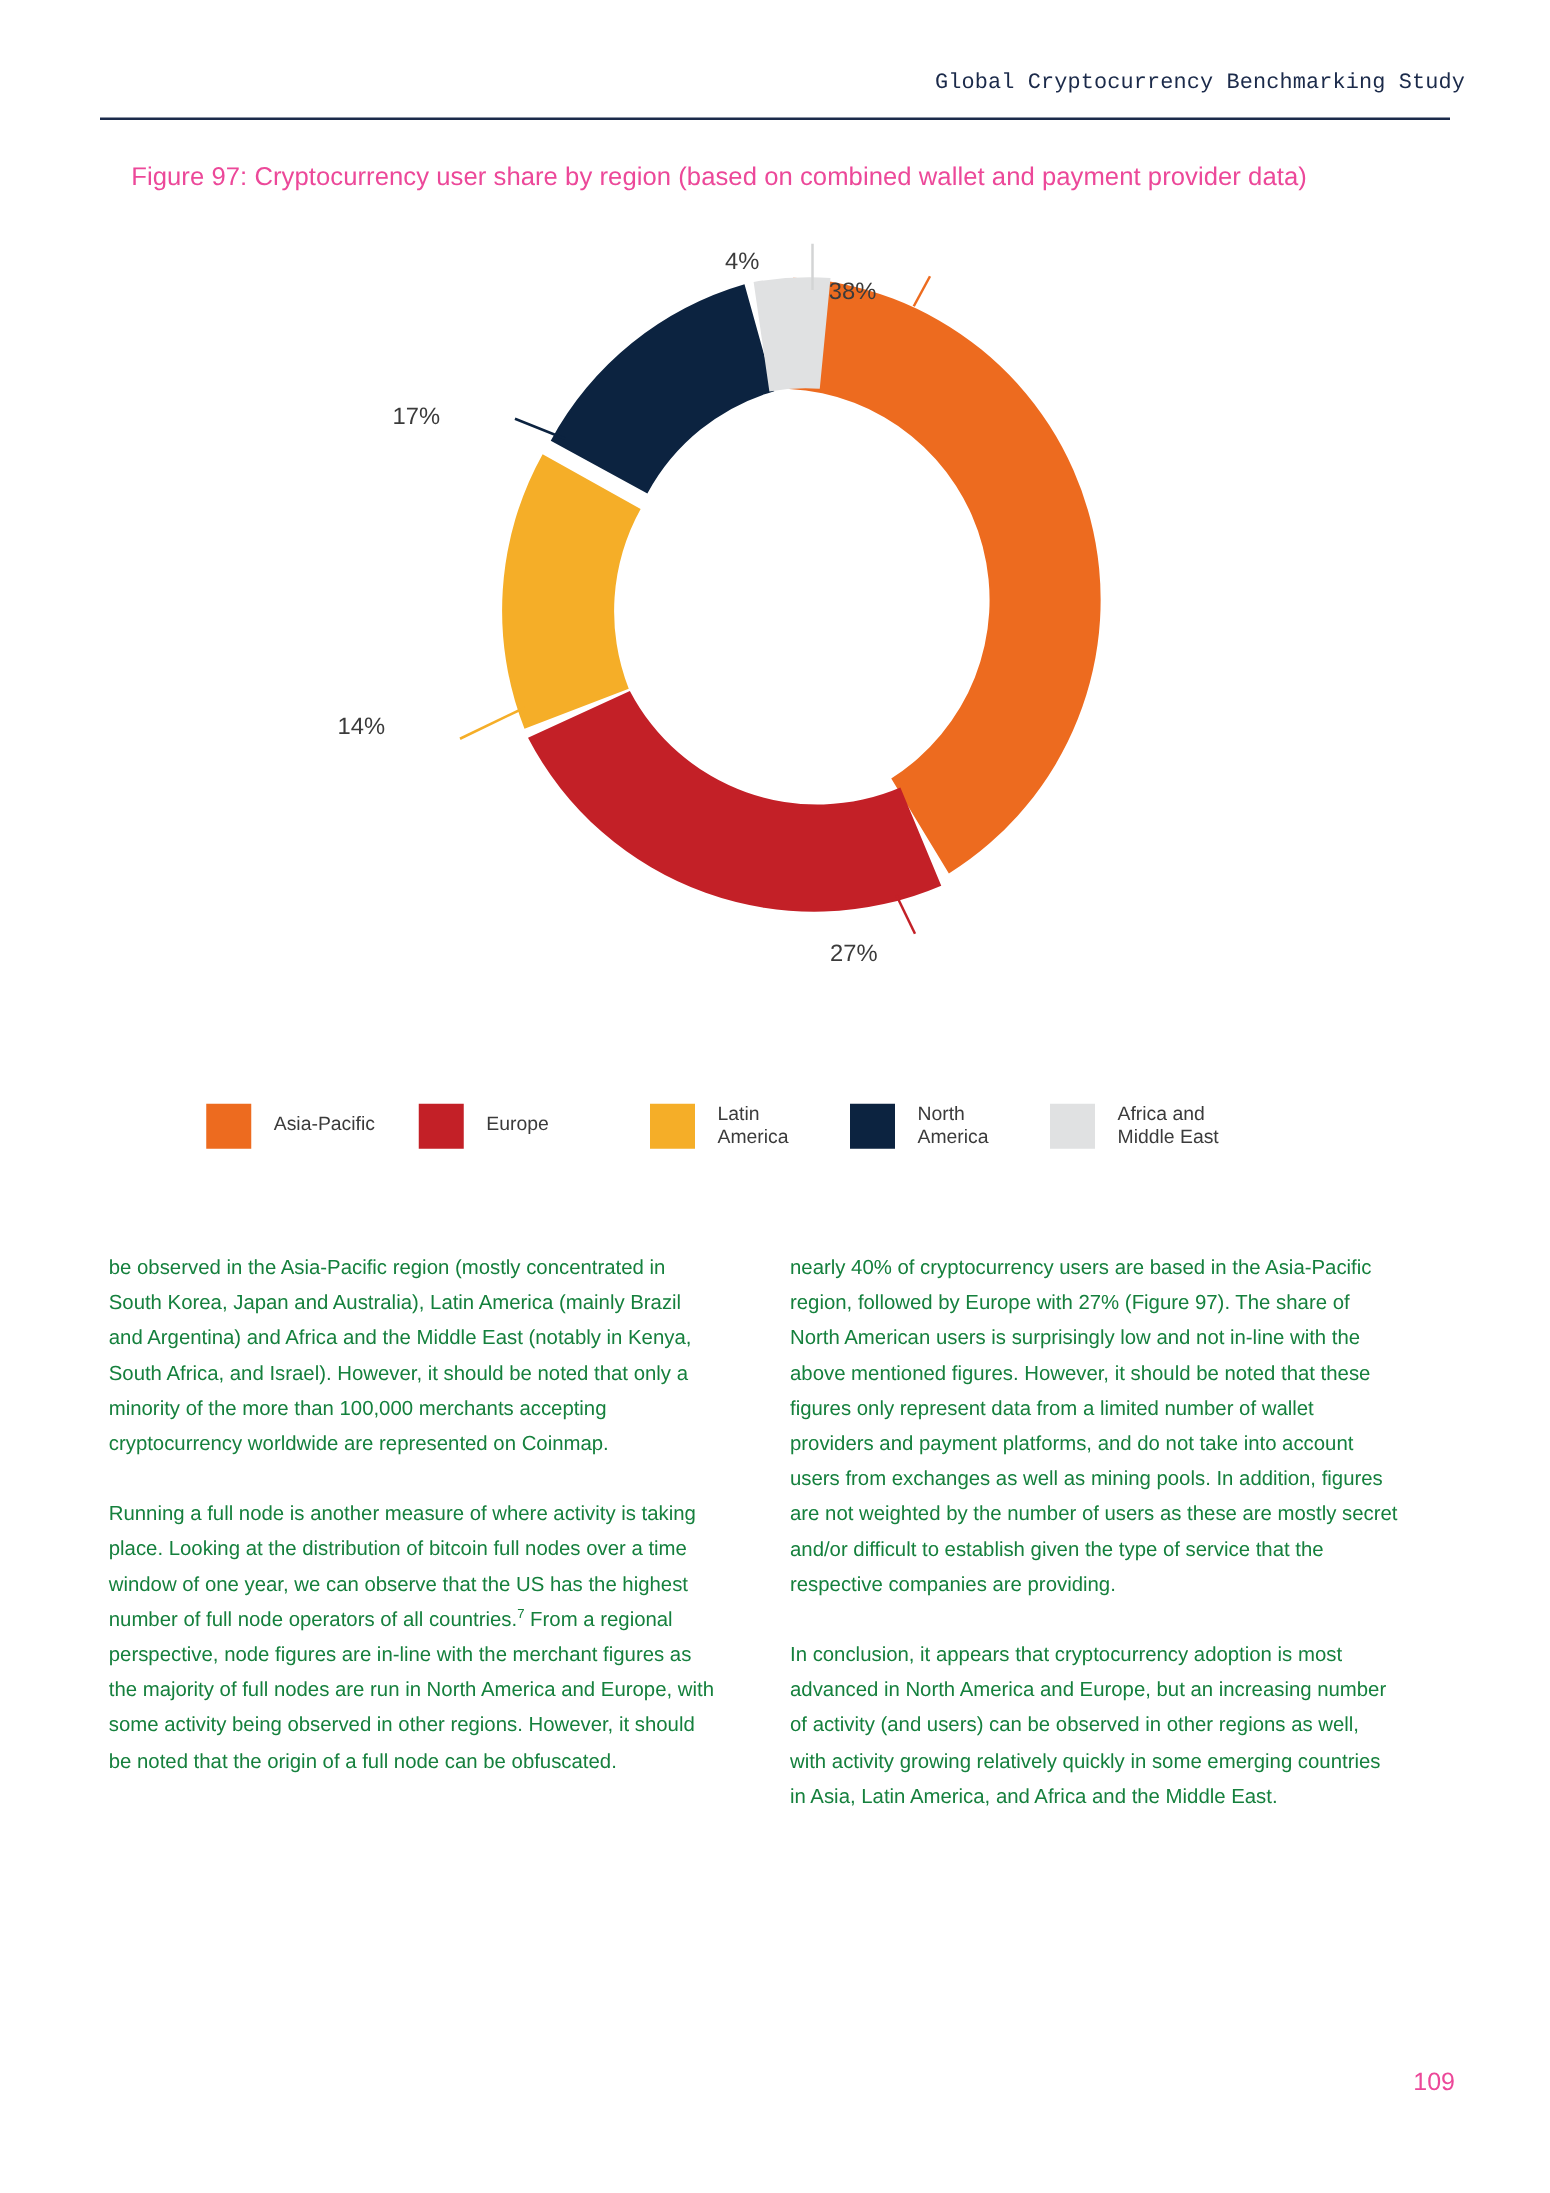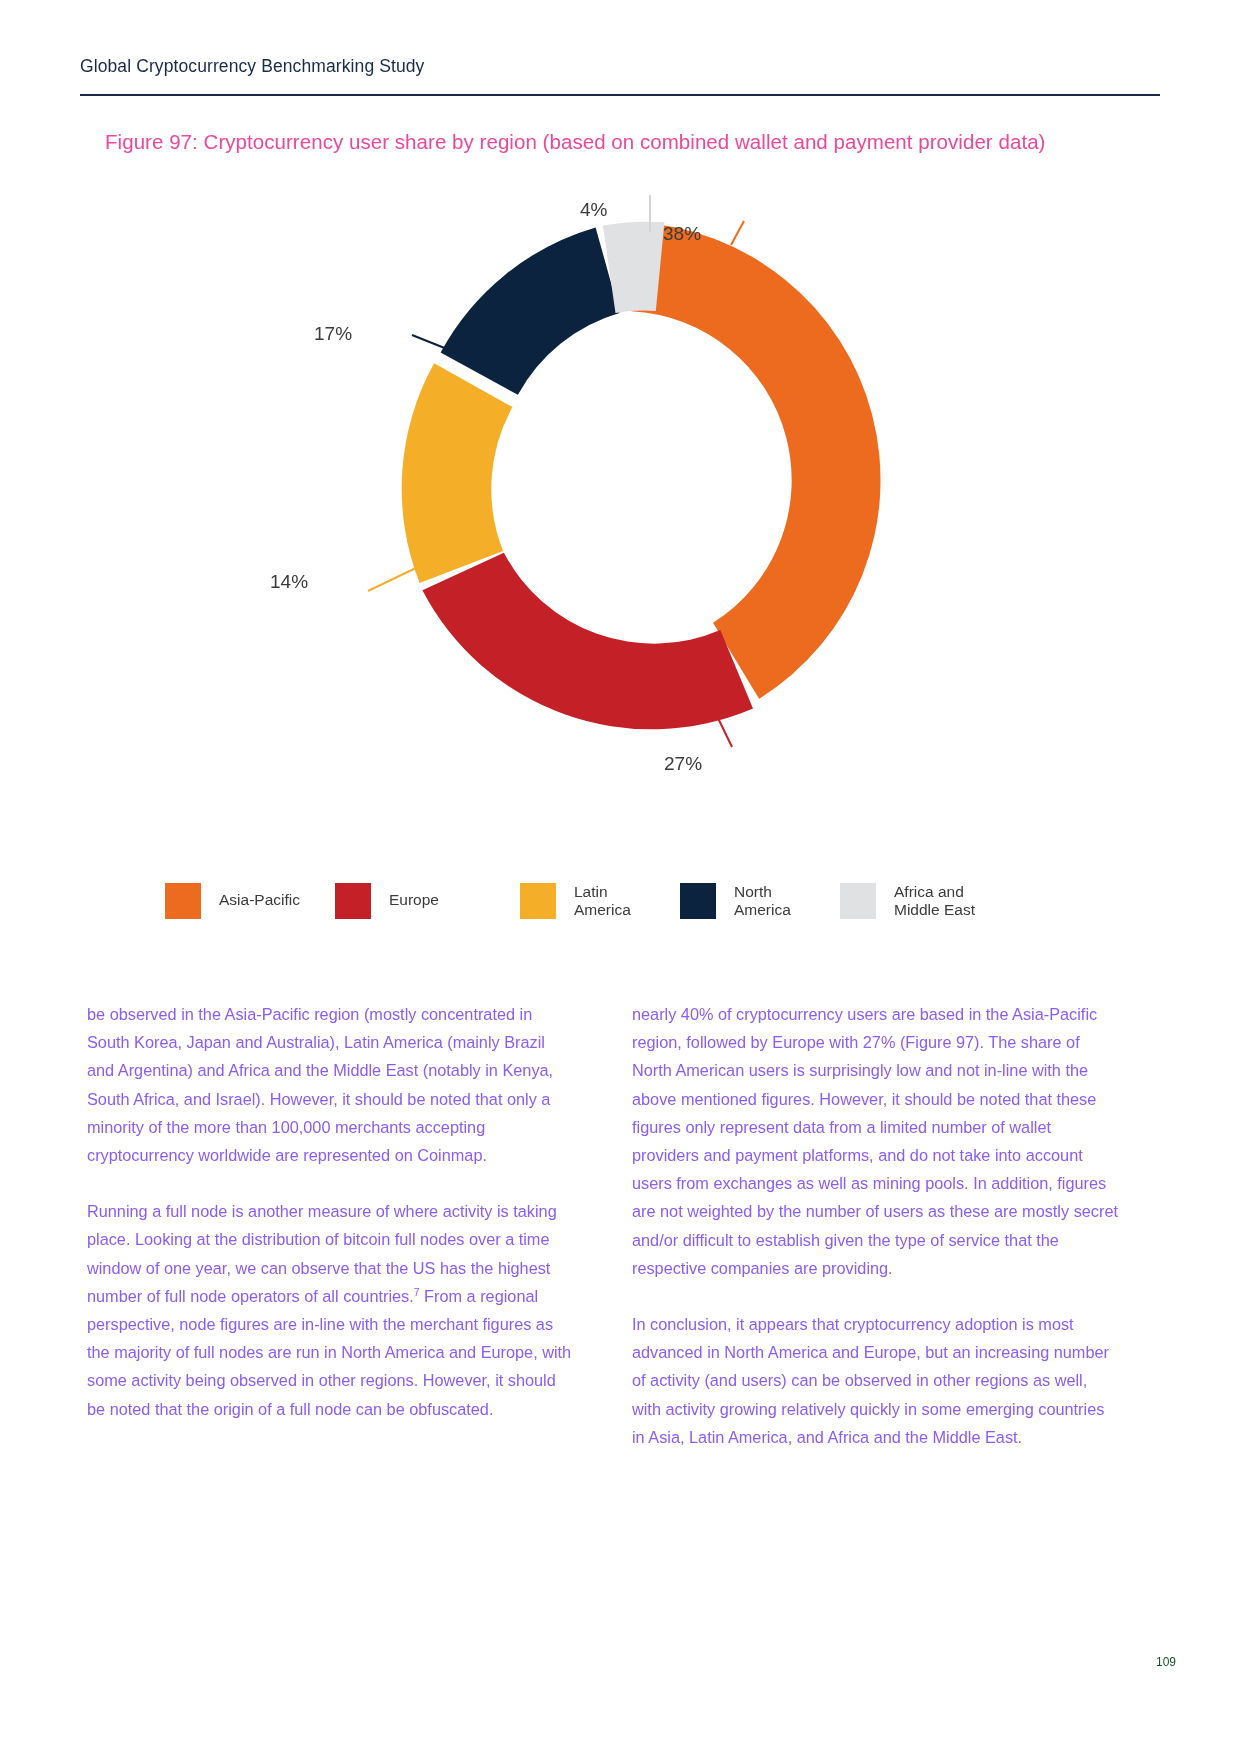--- a/index.html
+++ b/index.html
@@ -11,21 +11,23 @@
     width: 1240px; height: 1754px;
     position: relative;
     font-family: "Liberation Sans", sans-serif;
     color: #3b3b3b;
     overflow: hidden;
   }
 
   
   .page-header {
     position: absolute;
-    left: 80px; top: 56px; width: 1080px;
+    left: 92px; top: 56px; width: 1080px;
+    text-align: right;
+    font-family: Liberation Mono, monospace;
   }
   .page-header .hdr-text {
     font-size: 17.5px;
     color: #1b2a4a;
     letter-spacing: 0.1px;
   }
   .header-rule {
     position: absolute;
     left: 80px; top: 94px; width: 1080px; height: 2px;
     background: #1b2a4a;
@@ -100,36 +102,36 @@
     position: absolute;
     left: 87px; top: 1000px;
     width: 1065px;
   }
   .col {
     position: absolute;
     top: 0;
     width: 487px;
     font-size: 16.3px;
     line-height: 28.2px;
-    color: #8b5cf6;
+    color: #15803d;
     text-align: left;
   }
   .col-left  { left: 0; }
   .col-right { left: 545px; }
   .col p { margin: 0 0 28px 0; }
   .col p:last-child { margin-bottom: 0; }
   sup { font-size: 10.5px; vertical-align: super; line-height: 0; }
 
   
   .page-number {
     position: absolute;
-    left: 16px; top: 1655px; width: 1160px;
+    left: 4px; top: 1655px; width: 1160px;
     text-align: right;
-    font-size: 12px;
-    color: #14532d;
+    font-size: 20px;
+    color: #ec4899;
   }
 </style>
 </head>
 <body>
 
 <div class="page-header">
   <span class="hdr-text">Global Cryptocurrency Benchmarking Study</span>
 </div>
 <div class="header-rule"></div>
 

